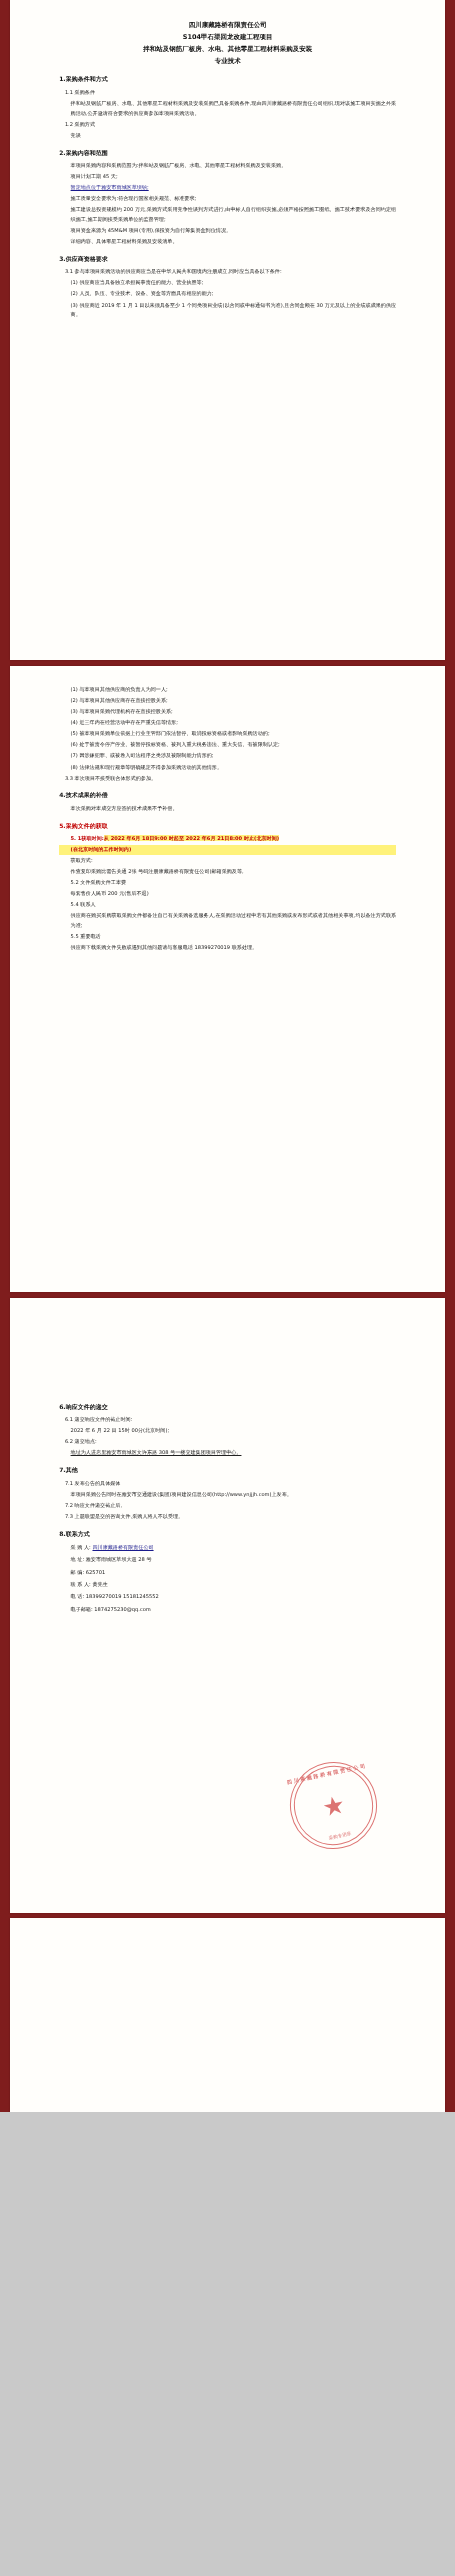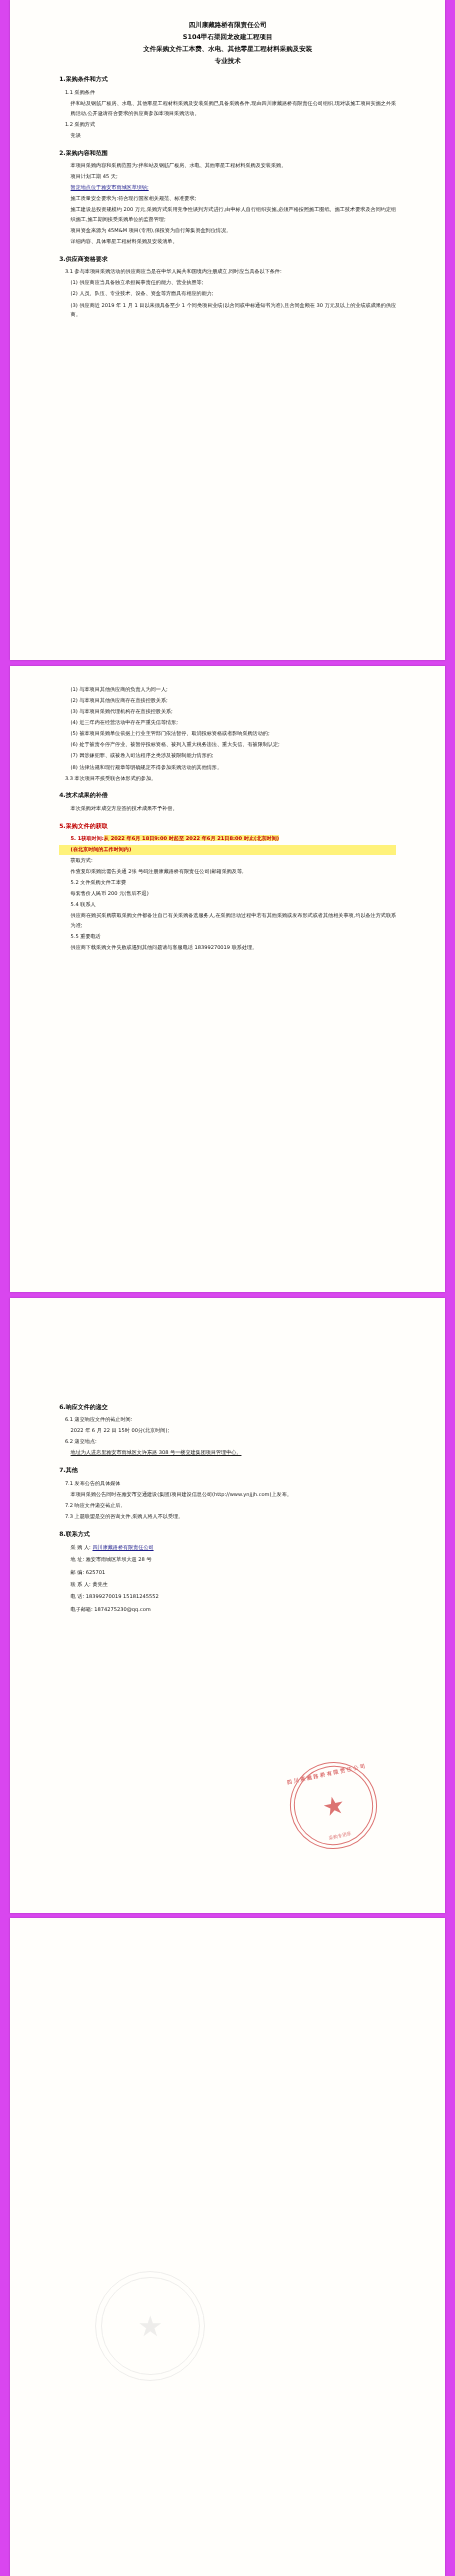--- a/index.html
+++ b/index.html
@@ -1,17 +1,17 @@
 <!DOCTYPE html>
 <html style="font-size:9px"><head>
 <meta charset="utf-8">
 <style>
   html,body{margin:0;padding:0;background:#c9c9c9;}
   body{font-family:"DejaVu Sans","Liberation Sans",sans-serif;}
-  #page{width:455px;height:2576px;position:relative;background:#d946ef;overflow:hidden;}
+  #page{width:455px;height:2112px;position:relative;background:#7f1d1d;overflow:hidden;}
   .sheet{position:absolute;left:10.2px;width:435px;background:#fffefb;box-shadow:0 0 1.7px rgba(0,0,0,.25);}
   .sheet.p1{top:0;height:660px;}
   .sheet.p2{top:666px;height:626px;}
   .sheet.p3{top:1298px;height:615px;}
   .sheet.p4{top:1918px;height:658px;}
   .inner{padding:19.4px 49px 0 49px;position:relative;}
   .title{text-align:center;font-size:6.5px;color:#111;line-height:1.85;font-weight:bold;}
   .title .l{display:block;}
   .h1{font-size:6px;font-weight:bold;color:#111;margin:8px 0 3.4px 0;}
   p{font-size:5.1px;color:#222;line-height:1.95;margin:0 0 1.1px 0;text-align:justify;}
@@ -37,21 +37,21 @@
 </head>
 <body>
 
 <div id="page">
 
   <div class="sheet p1">
     <div class="inner">
       <div class="title">
         <span class="l">四川康藏路桥有限责任公司</span>
         <span class="l">S104甲石渠回龙改建工程项目</span>
-        <span class="l">文件采购文件工本费、水电、其他零星工程材料采购及安装</span>
+        <span class="l">拌和站及钢筋厂板房、水电、其他零星工程材料采购及安装</span>
         <span class="l">专业技术</span>
       </div>
 
       <div class="h1">1.采购条件和方式</div>
       <p class="ind1">1.1 采购条件</p>
       <p class="ind2">拌和站及钢筋厂板房、水电、其他零星工程材料采购及安装采购已具备采购条件,现由四川康藏路桥有限责任公司组织,现对该施工项目实施之外采购活动,公开邀请符合要求的供应商参加本项目采购活动。</p>
       <p class="ind1">1.2 采购方式</p>
       <p class="ind2">竞谈</p>
 
       <div class="h1">2.采购内容和范围</div>

